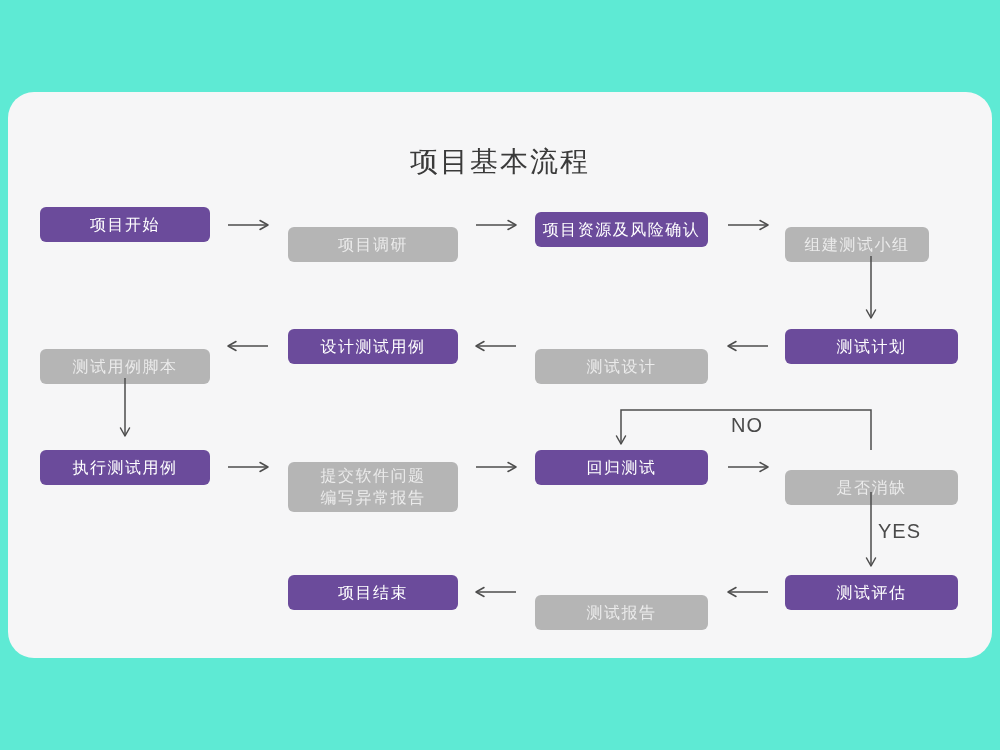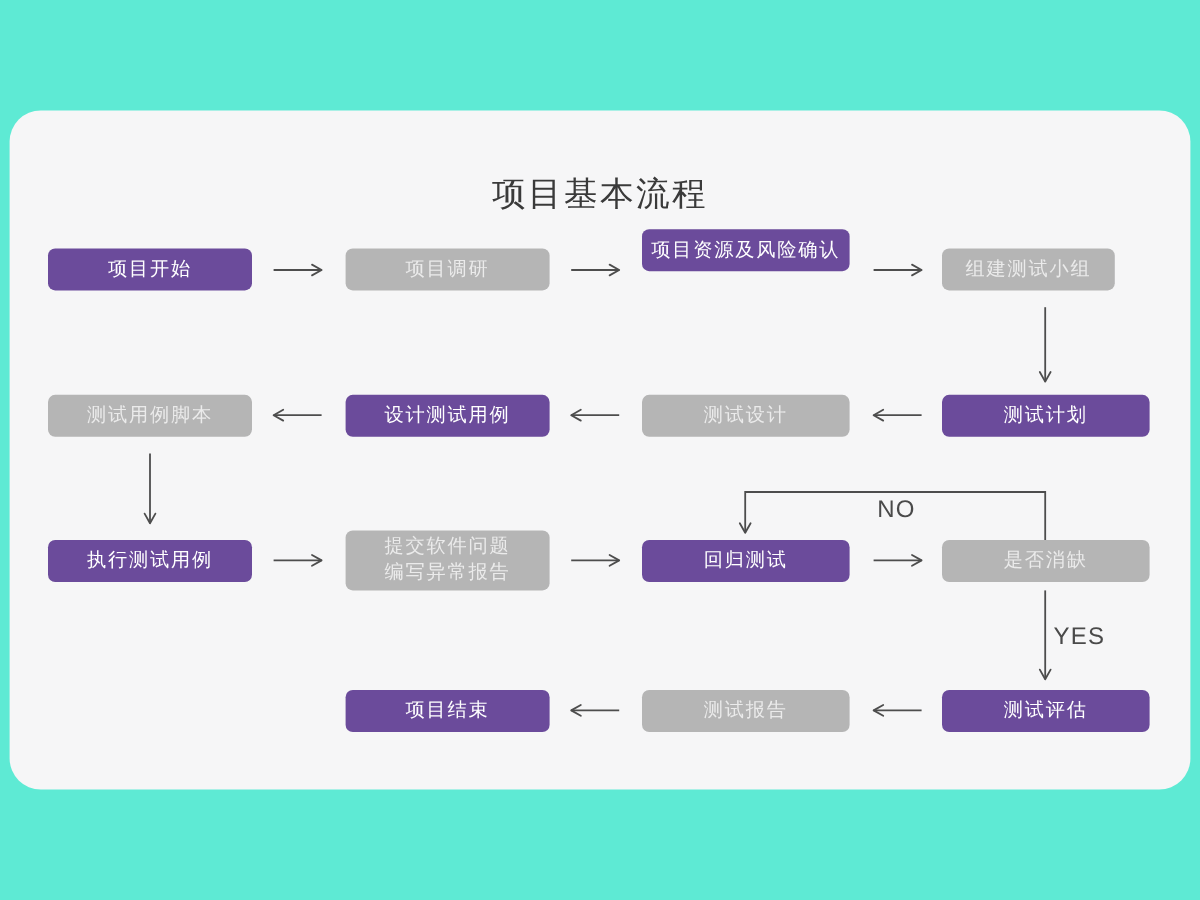--- a/index.html
+++ b/index.html
@@ -6,36 +6,36 @@
   .stage{position:relative;width:1000px;height:750px;background:#5eead4;overflow:hidden;
          font-family:"Liberation Sans","DejaVu Sans",sans-serif;}
   .card{position:absolute;left:8px;top:92px;width:984px;height:566px;
         background:#f6f6f7;border-radius:26px;}
   .title{position:absolute;left:0;top:143px;width:1000px;text-align:center;
          font-size:28px;font-weight:500;color:#3a3a3a;letter-spacing:2px;}
   .node{position:absolute;display:flex;align-items:center;justify-content:center;
         border-radius:6px;font-size:16px;letter-spacing:1.5px;text-align:center;
         line-height:22px;white-space:pre-line;font-family:Liberation Serif, serif;}
   .node.primary{background:#6b4b9b;color:#ffffff;}
-  .node.muted{background:#b5b5b5;color:#ebebeb;}
+  .node.muted{background:#b5b5b5;color:#ebebeb;margin-top:20px;}
   .edge-label{position:absolute;font-size:20px;color:#4a4a4a;letter-spacing:1px;}
   svg.arrows{position:absolute;left:0;top:0;width:1000px;height:750px;pointer-events:none;}
   svg.arrows path{stroke:#4d4d4d;stroke-width:1.5;fill:none;}
 </style>
 </head>
 <body>
 
 <div class="stage">
   <div class="card"></div>
 
   <div class="title">项目基本流程</div>
 
   <div class="node primary" style="left:40px;top:207px;width:170px;height:35px;">项目开始</div>
   <div class="node muted" style="left:288px;top:207px;width:170px;height:35px;">项目调研</div>
-  <div class="node primary" style="left:535px;top:191px;width:173px;height:35px;">项目资源及风险确认</div>
+  <div class="node primary" style="left:535px;top:212px;width:173px;height:35px;">项目资源及风险确认</div>
   <div class="node muted" style="left:785px;top:207px;width:144px;height:35px;">组建测试小组</div>
 
   <div class="node muted" style="left:40px;top:329px;width:170px;height:35px;">测试用例脚本</div>
   <div class="node primary" style="left:288px;top:329px;width:170px;height:35px;">设计测试用例</div>
   <div class="node muted" style="left:535px;top:329px;width:173px;height:35px;">测试设计</div>
   <div class="node primary" style="left:785px;top:329px;width:173px;height:35px;text-align:right;">测试计划</div>
 
   <div class="node primary" style="left:40px;top:450px;width:170px;height:35px;">执行测试用例</div>
   <div class="node muted" style="left:288px;top:442px;width:170px;height:50px;">提交软件问题
 编写异常报告</div>

